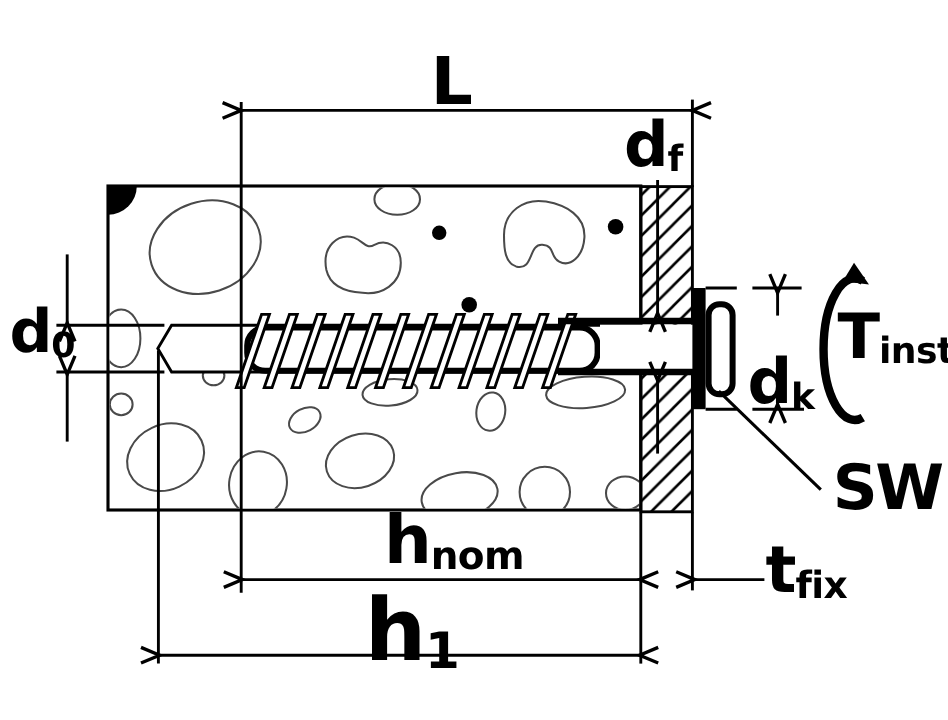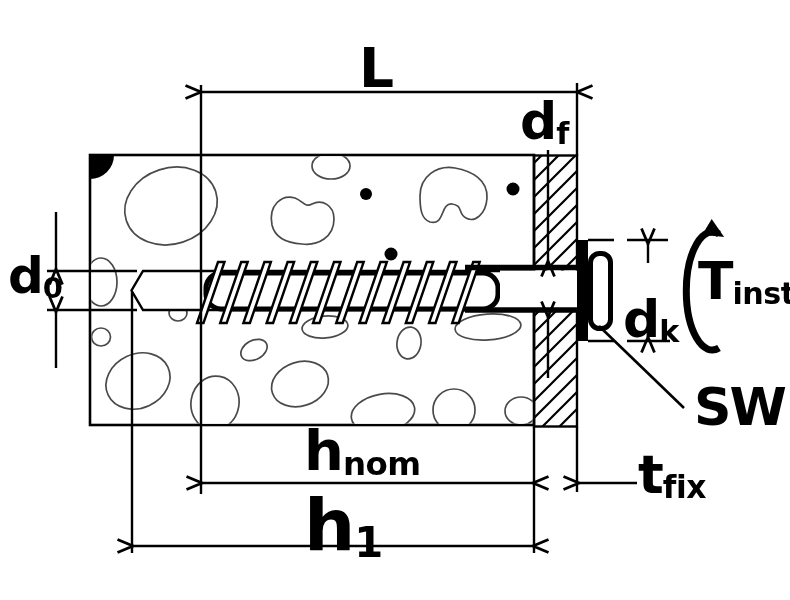--- a/index.html
+++ b/index.html
@@ -9,21 +9,21 @@
   .lbl{position:absolute;font-weight:bold;color:#000;line-height:1;white-space:nowrap;
        letter-spacing:-1px;}
   .lbl .sub{display:inline-block;font-size:0.58em;transform:translateY(0.16em);
        letter-spacing:-0.5px;}
   .lbl-L    {left:349px;top:41px; width:54px;text-align:center;font-size:55px;}
   .lbl-df   {left:520px;top:95px; font-size:52px;}
   .lbl-d0   {left:8px;  top:251px;font-size:50px;}
   .lbl-dk   {left:623px;top:261px;font-size:52px;margin-top:32px;}
   .lbl-tinst{left:698px;top:255px;font-size:52px;}
   .lbl-sw   {left:682px;top:381px;font-size:52px;letter-spacing:-2px;margin-left:12px;}
-  .lbl-hnom {left:304px;top:423px;font-size:56px;}
+  .lbl-hnom {left:320px;top:423px;font-size:56px;}
   .lbl-h1   {left:304px;top:489px;font-size:72px;}
   .lbl-tfix {left:638px;top:448px;font-size:54px;text-align:right;}
 </style>
 </head>
 <body>
 
 <div id="stage">
 
   <svg width="790" height="600" viewBox="0 0 790 600">
     <defs>

